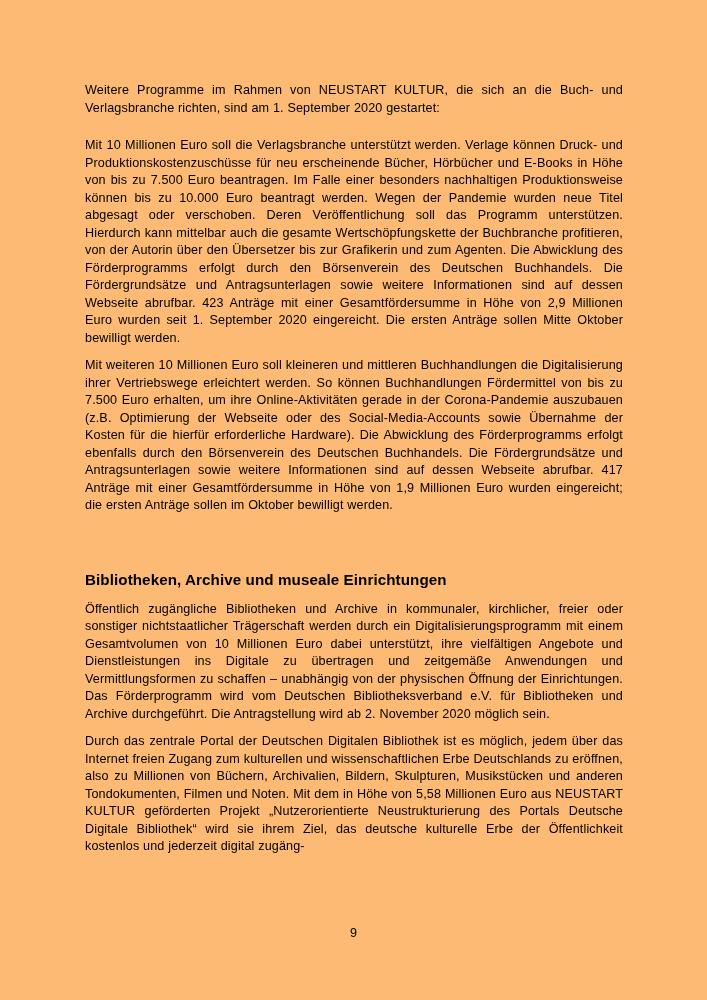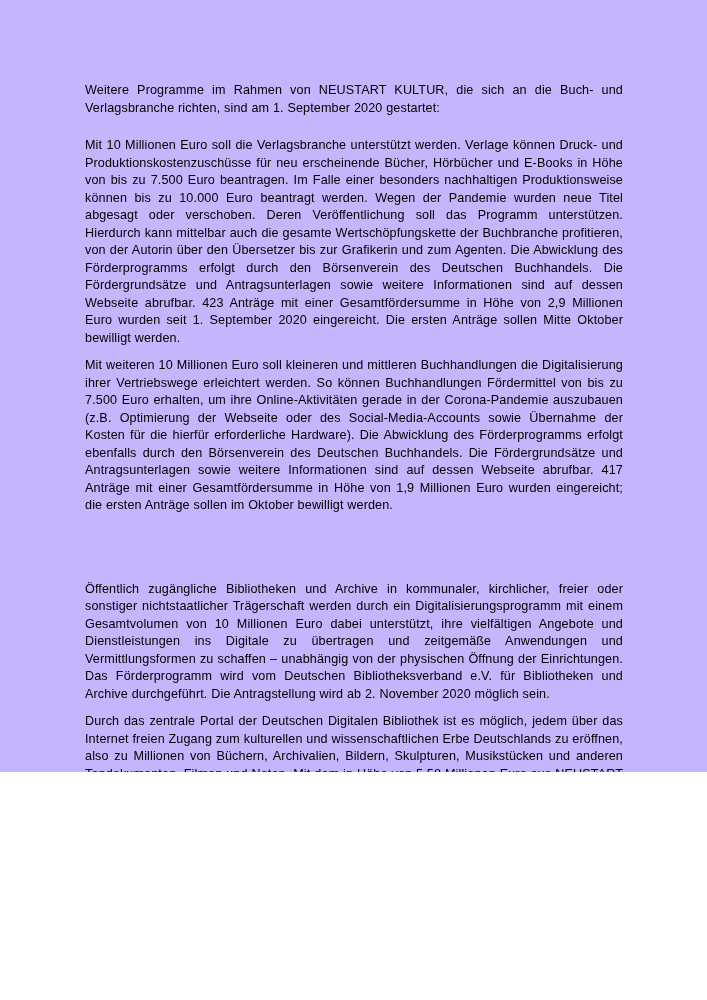--- a/index.html
+++ b/index.html
@@ -4,22 +4,22 @@
 <title>NEUSTART KULTUR – Seite 9</title>
 <style>
   html, body {
     margin: 0;
     padding: 0;
     background: #ffffff;
   }
   .page {
     position: relative;
     width: 707px;
-    height: 772px;
-    background: #c4b5fd;
+    height: 1000px;
+    background: #fdba74;
     overflow: hidden;
     font-family: "Liberation Sans", sans-serif;
     color: #000000;
     box-sizing: border-box;
   }
   .content {
     position: absolute;
     left: 85px;
     top: 82px;
     width: 538px;
@@ -74,20 +74,21 @@
   <div class="content">
 
     <p class="body intro">Weitere Programme im Rahmen von NEUSTART KULTUR, die sich an die Buch- und Verlagsbranche richten, sind am 1. September 2020 gestartet:</p>
 
     <p class="body">Mit 10 Millionen Euro soll die <b>Verlagsbranche</b> unterstützt werden. Verlage können <b>Druck- und Produktionskostenzuschüsse</b> für neu erscheinende Bücher, Hörbücher und E-Books in Höhe von bis zu 7.500 Euro beantragen. Im Falle einer besonders nachhaltigen Produktionsweise können bis zu 10.000 Euro beantragt werden. Wegen der Pandemie wurden neue Titel abgesagt oder verschoben. Deren Veröffentlichung soll das Programm unterstützen. Hierdurch kann mittelbar auch die gesamte Wertschöpfungskette der Buchbranche profitieren, von der Autorin über den Übersetzer bis zur Grafikerin und zum Agenten. Die Abwicklung des Förderprogramms erfolgt durch den <b>Börsenverein des Deutschen Buchhandels</b>. Die Fördergrundsätze und Antragsunterlagen sowie weitere Informationen sind auf dessen Webseite abrufbar. 423 Anträge mit einer Gesamtfördersumme in Höhe von 2,9 Millionen Euro wurden seit 1. September 2020 eingereicht. Die ersten Anträge sollen Mitte Oktober bewilligt werden.</p>
 
     <p class="body">Mit weiteren 10 Millionen Euro soll kleineren und mittleren <b>Buchhandlungen</b> die <b>Digitalisierung ihrer Vertriebswege</b> erleichtert werden. So können Buchhandlungen Fördermittel von bis zu 7.500 Euro erhalten, um ihre Online-Aktivitäten gerade in der Corona-Pandemie auszubauen (z.B. Optimierung der Webseite oder des Social-Media-Accounts sowie Übernahme der Kosten für die hierfür erforderliche Hardware). Die Abwicklung des Förderprogramms erfolgt ebenfalls durch den <b>Börsenverein des Deutschen Buchhandels</b>. Die Fördergrundsätze und Antragsunterlagen sowie weitere Informationen sind auf dessen Webseite abrufbar. 417 Anträge mit einer Gesamtfördersumme in Höhe von 1,9 Millionen Euro wurden eingereicht; die ersten Anträge sollen im Oktober bewilligt werden.</p>
 
     <div class="heading-spacer-top"></div>
 
+    <h2 class="section-heading">Bibliotheken, Archive und museale Einrichtungen</h2>
 
     <div class="heading-spacer-bottom"></div>
 
     <p class="body">Öffentlich zugängliche Bibliotheken und Archive in kommunaler, kirchlicher, freier oder sonstiger nichtstaatlicher Trägerschaft werden durch ein Digitalisierungsprogramm mit einem Gesamtvolumen von 10 Millionen Euro dabei unterstützt, ihre vielfältigen Angebote und <b>Dienstleistungen ins Digitale zu übertragen</b> und zeitgemäße Anwendungen und Vermittlungsformen zu schaffen – unabhängig von der physischen Öffnung der Einrichtungen. Das Förderprogramm wird vom <b>Deutschen Bibliotheksverband e.V. für Bibliotheken und Archive</b> durchgeführt. Die Antragstellung wird ab 2. November 2020 möglich sein.</p>
 
     <p class="body">Durch das zentrale Portal der <b>Deutschen Digitalen Bibliothek</b> ist es möglich, jedem über das Internet freien Zugang zum kulturellen und wissenschaftlichen Erbe Deutschlands zu eröffnen, also zu Millionen von Büchern, Archivalien, Bildern, Skulpturen, Musikstücken und anderen Tondokumenten, Filmen und Noten. Mit dem in Höhe von 5,58 Millionen Euro aus NEUSTART KULTUR geförderten Projekt „<b>Nutzerorientierte Neustrukturierung des Portals Deutsche Digitale Bibliothek</b>“ wird sie ihrem Ziel, das deutsche kulturelle Erbe der Öffentlichkeit kostenlos und jederzeit digital zugäng-</p>
 
   </div>
 
   <div class="page-number">9</div>

